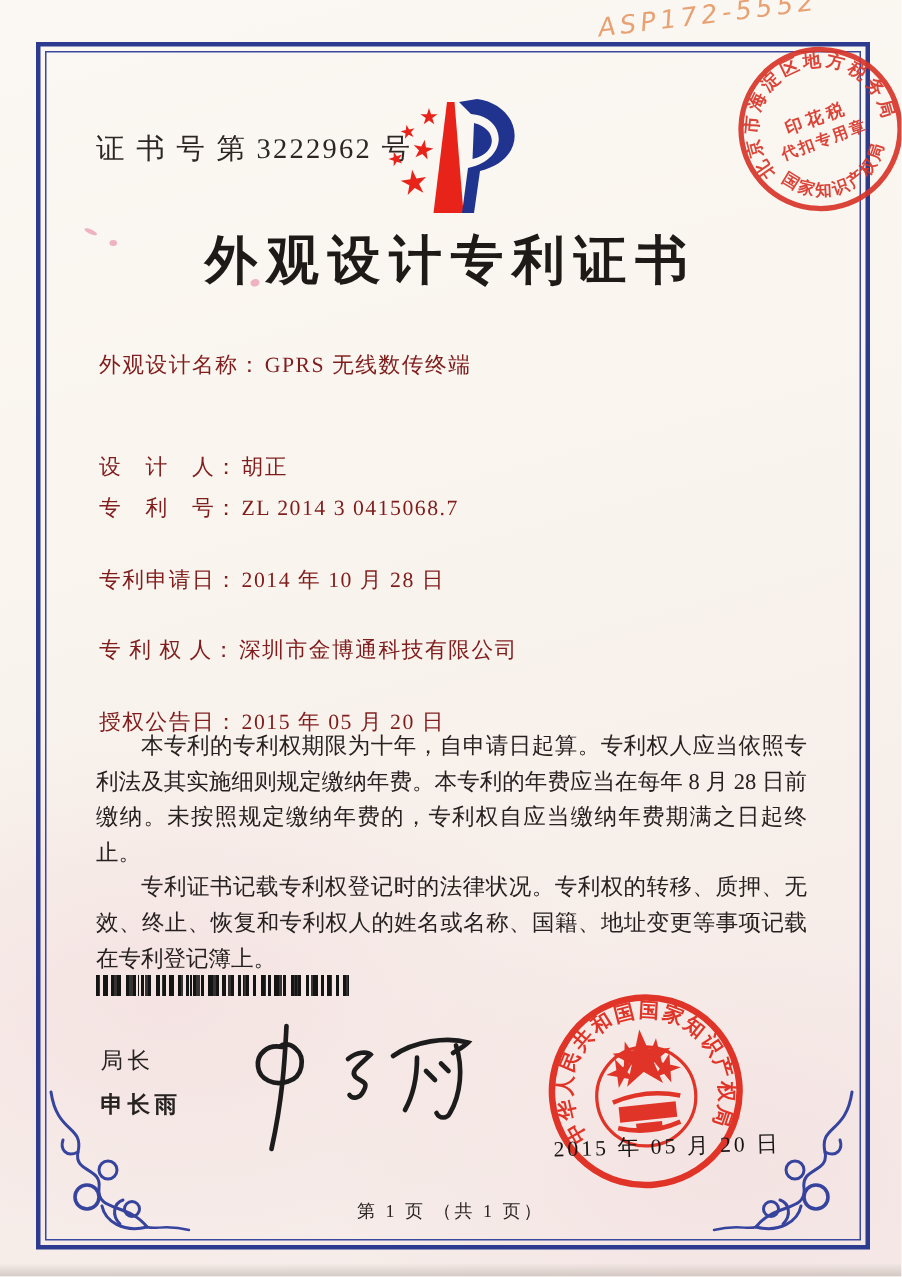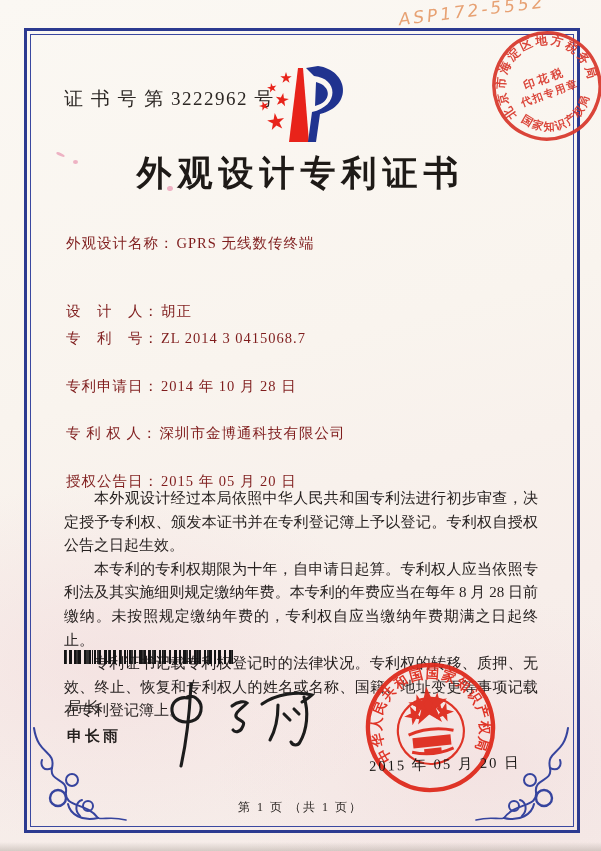--- a/index.html
+++ b/index.html
@@ -152,21 +152,20 @@
   <span>专利申请日：</span><span class="val">2014 年 10 月 28 日</span>
 </div>
 <div class="abs field" style="top:424px;">
   <span>专 利 权 人：</span><span class="val">深圳市金博通科技有限公司</span>
 </div>
 <div class="abs field" style="top:472px;">
   <span>授权公告日：</span><span class="val">2015 年 05 月 20 日</span>
 </div>
 
 <div class="abs body-text">
-  <p>本外观设计经过本局依照中华人民共和国专利法进行初步审查，决定授予专利权、颁发本证书并在专利登记簿上予以登记。专利权自授权公告之日起生效。</p>
   <p>本专利的专利权期限为十年，自申请日起算。专利权人应当依照专利法及其实施细则规定缴纳年费。本专利的年费应当在每年 8 月 28 日前缴纳。未按照规定缴纳年费的，专利权自应当缴纳年费期满之日起终止。</p>
   <p>专利证书记载专利权登记时的法律状况。专利权的转移、质押、无效、终止、恢复和专利权人的姓名或名称、国籍、地址变更等事项记载在专利登记簿上。</p>
 </div>
 
 <div class="abs barcode"></div>
 
 <div class="abs sig-label" style="top:698px;">局长</div>
 <div class="abs sig-label" style="top:727px;font-weight:bold;">申长雨</div>
 
 <div class="abs signature-svg">

